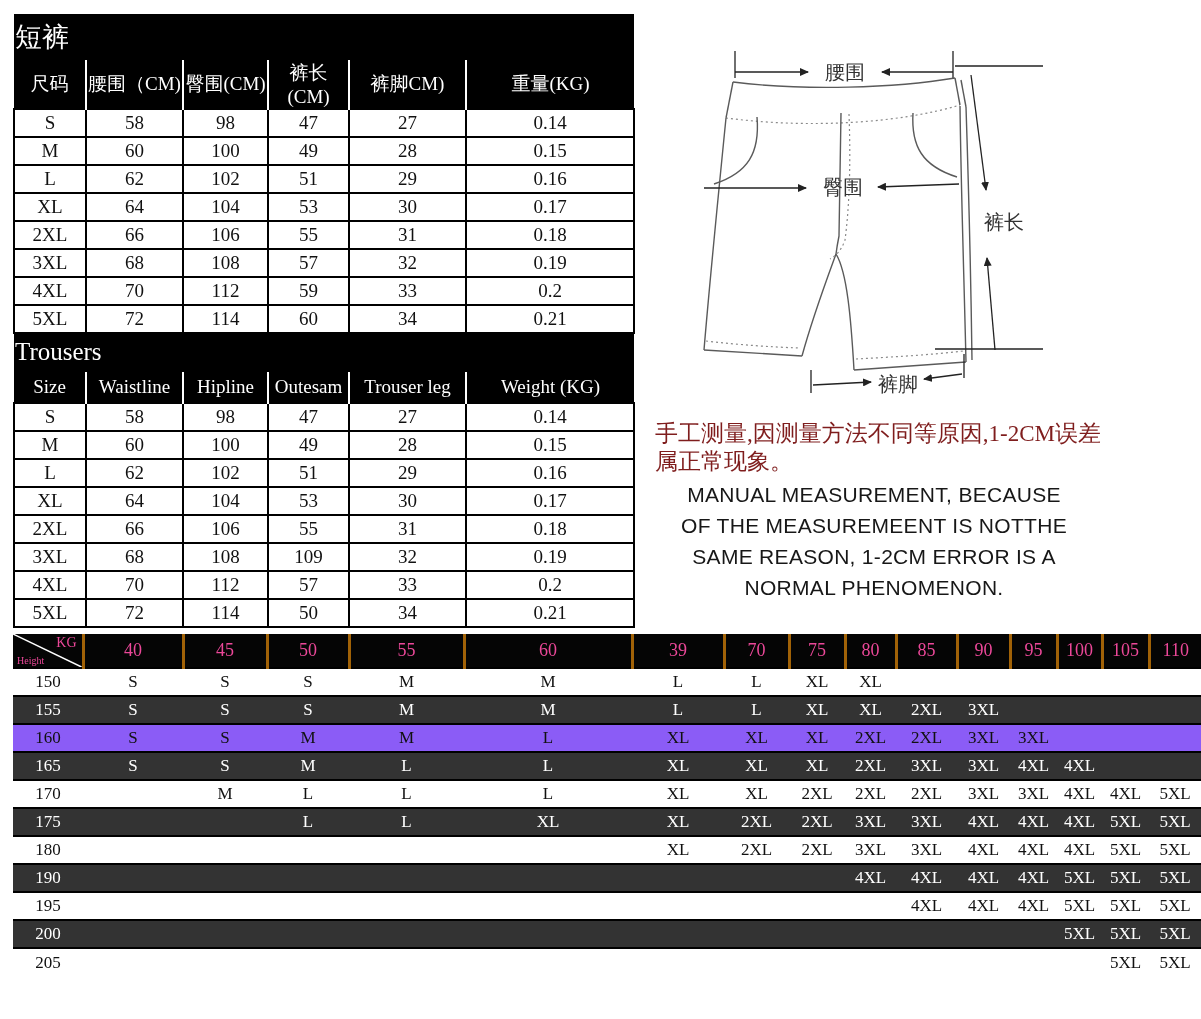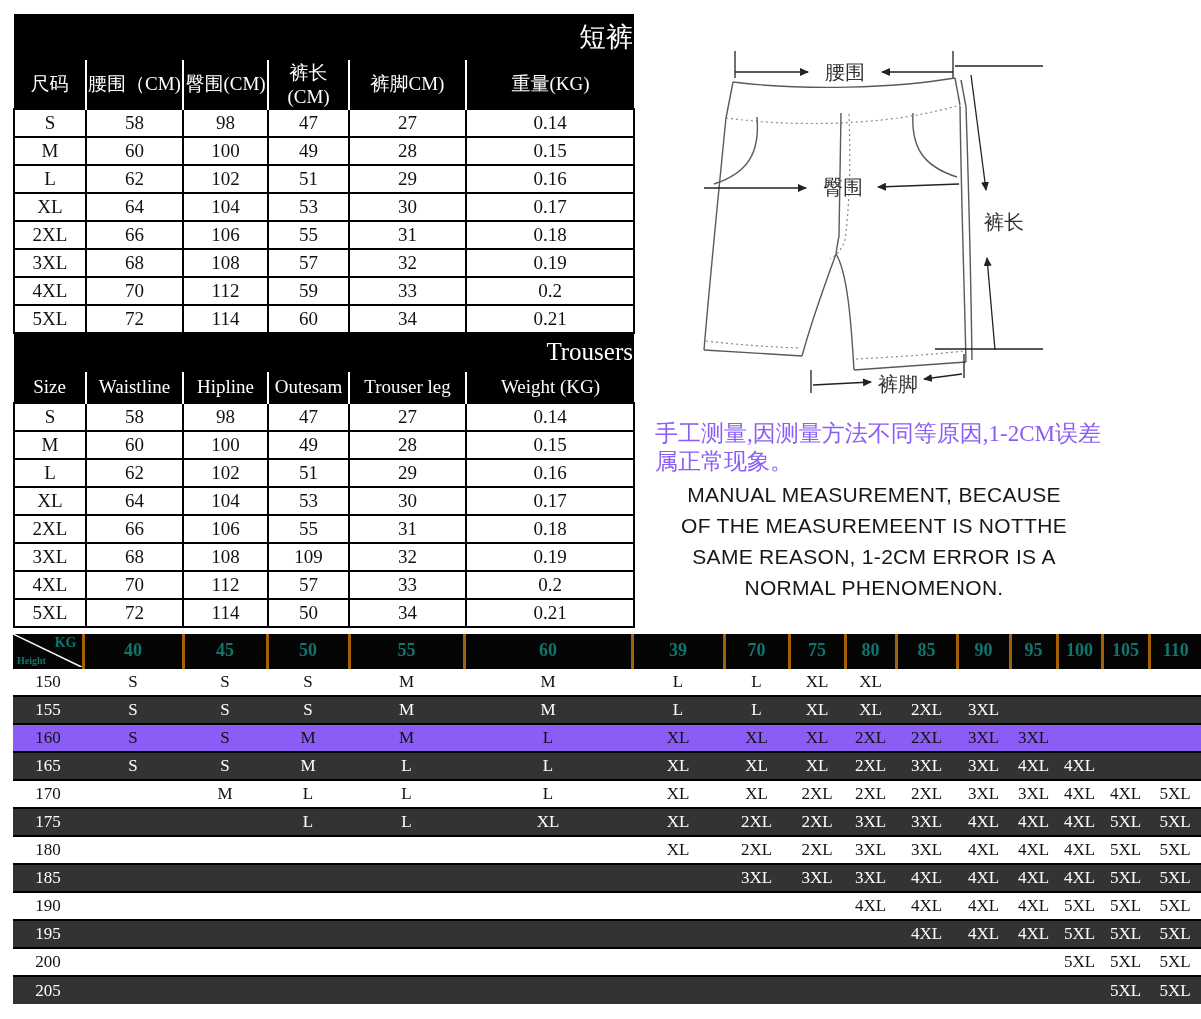--- a/index.html
+++ b/index.html
@@ -5,44 +5,44 @@
   html,body{margin:0;padding:0;background:#fff;}
   .canvas{position:relative;width:1201px;height:1019px;background:#fff;overflow:hidden;
           font-family:"Liberation Serif","DejaVu Serif",serif;}
 
   table{border-collapse:collapse;table-layout:fixed;}
 
   
   .spec{position:absolute;left:13px;width:620px;}
   #shorts{top:14px;}
   #trousers{top:332px;}
-  .spec .title-row th{background:#000;color:#fff;font-weight:normal;text-align:right;}
+  .spec .title-row th{background:#000;color:#fff;font-weight:normal;text-align:left;}
   #shorts .title-row th{height:44px;font-size:27px;}
   #trousers .title-row th{height:38px;font-size:25px;}
   .spec .head-row th{background:#000;color:#fff;font-weight:normal;font-size:19px;text-align:center;height:32px;padding:0;}
   #trousers .head-row th{height:30px;}
   .spec .head-row th + th{border-left:2px solid #fff;}
   .spec tbody th,.spec tbody td{border:2px solid #000;height:28px;text-align:center;
       font-size:19px;font-weight:normal;color:#111;padding:0;background:#fff;box-sizing:border-box;}
 
   
   .diagram{position:absolute;left:660px;top:18px;}
   .diagram text{fill:#333;font-size:20px;font-family:"Liberation Serif","DejaVu Serif",serif;}
   .outline{stroke:#5a5a5a;stroke-width:1.4;fill:none;}
   .stitch{stroke:#8a8a8a;stroke-width:1.2;fill:none;stroke-dasharray:2,3;}
   .measure{stroke:#222;stroke-width:1.3;fill:none;}
 
   
-  .note-cn{position:absolute;left:655px;top:420px;width:525px;color:#8b5cf6;font-size:23px;line-height:28px;}
+  .note-cn{position:absolute;left:655px;top:420px;width:525px;color:#7f1d1d;font-size:23px;line-height:28px;}
   .note-en{position:absolute;left:659px;top:479px;width:430px;color:#171717;font-size:21px;line-height:31px;
            font-family:"Liberation Sans","DejaVu Sans",sans-serif;letter-spacing:.3px;text-align:center;}
 
   
   .matrix{position:absolute;left:13px;top:634px;width:1188px;}
-  .matrix thead th{background:#050505;color:#0f766e;height:34px;font-weight:bold;font-size:18px;text-align:center;padding:0;box-sizing:border-box;}
+  .matrix thead th{background:#050505;color:#ec4899;height:34px;font-weight:normal;font-size:18px;text-align:center;padding:0;box-sizing:border-box;}
   .matrix thead th + th{border-left:3px solid #a16207;}
   .matrix tbody tr{height:28px;}
   .matrix tbody th,.matrix tbody td{font-weight:normal;font-size:17px;text-align:center;padding:0;border-top:2px solid #000;box-sizing:border-box;}
   .matrix tbody tr:nth-child(odd){background:#fff;color:#111;}
   .matrix tbody tr:nth-child(even){background:#333;color:#fff;}
   .matrix tbody tr:nth-child(3){background:#8b5cf6;margin-left:20px;}
   .corner{position:relative;}
   .corner svg{position:absolute;left:0;top:0;width:100%;height:100%;}
   .corner .kg{position:absolute;top:1px;right:5px;font-size:14px;}
   .corner .ht{position:absolute;bottom:1px;left:4px;font-size:10px;}
@@ -460,38 +460,20 @@
           <td>2XL</td>
           <td>3XL</td>
           <td>3XL</td>
           <td>4XL</td>
           <td>4XL</td>
           <td>4XL</td>
           <td>5XL</td>
           <td>5XL</td>
         </tr>
         <tr>
-          <th>185</th>
-          <td></td>
-          <td></td>
-          <td></td>
-          <td></td>
-          <td></td>
-          <td></td>
-          <td>3XL</td>
-          <td>3XL</td>
-          <td>3XL</td>
-          <td>4XL</td>
-          <td>4XL</td>
-          <td>4XL</td>
-          <td>4XL</td>
-          <td>5XL</td>
-          <td>5XL</td>
-        </tr>
-        <tr>
           <th>190</th>
           <td></td>
           <td></td>
           <td></td>
           <td></td>
           <td></td>
           <td></td>
           <td></td>
           <td></td>
           <td>4XL</td>

